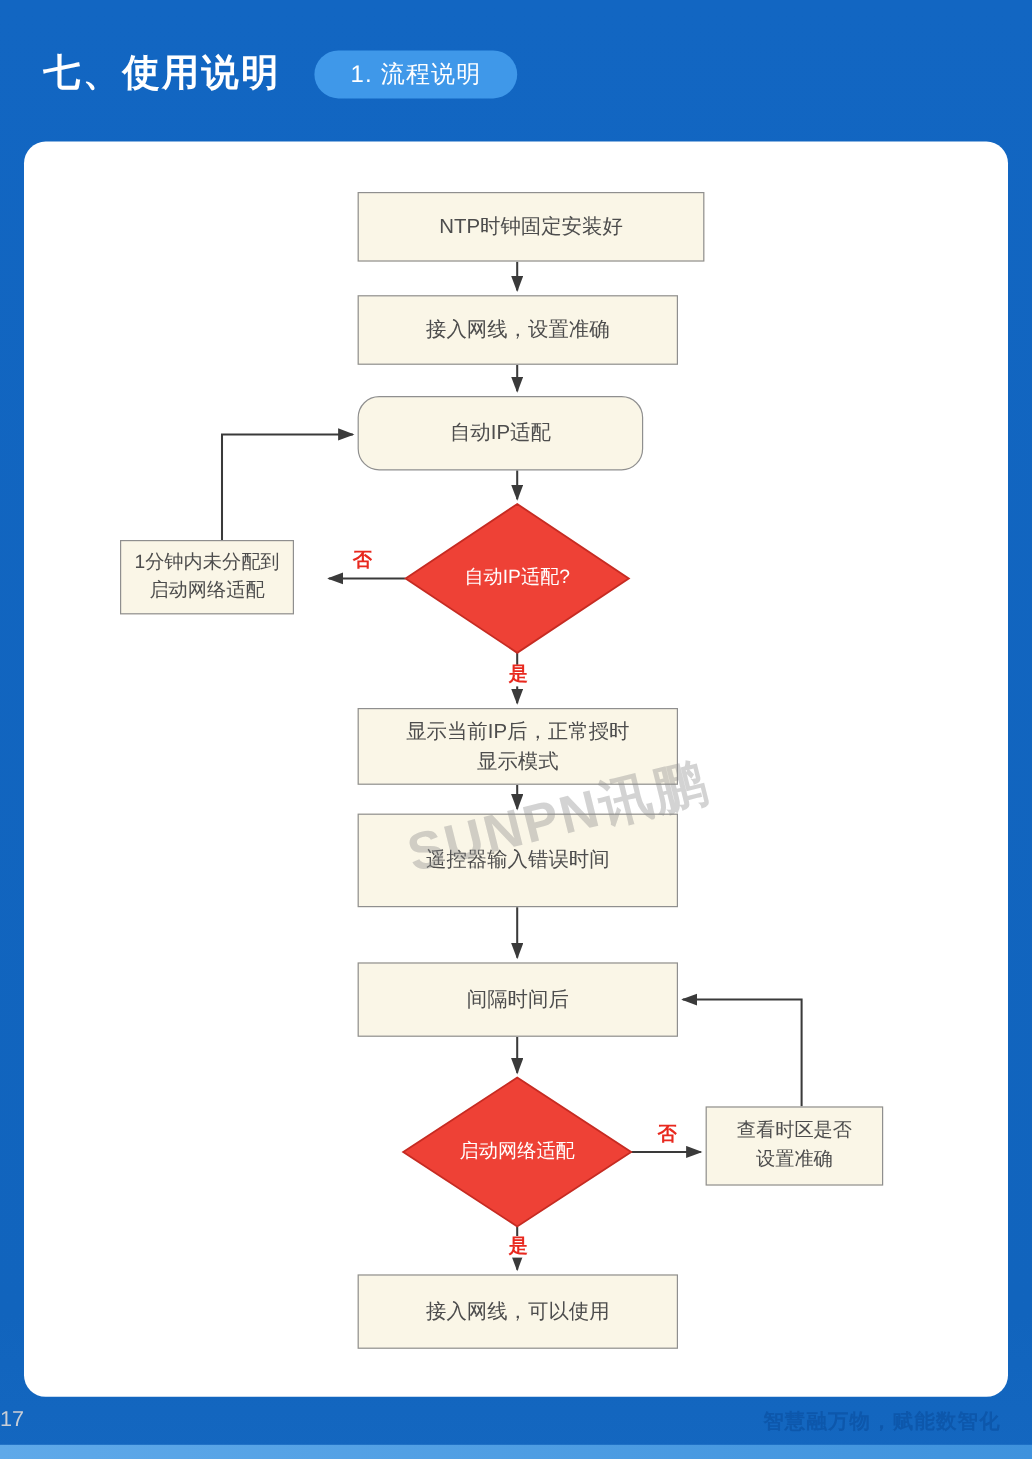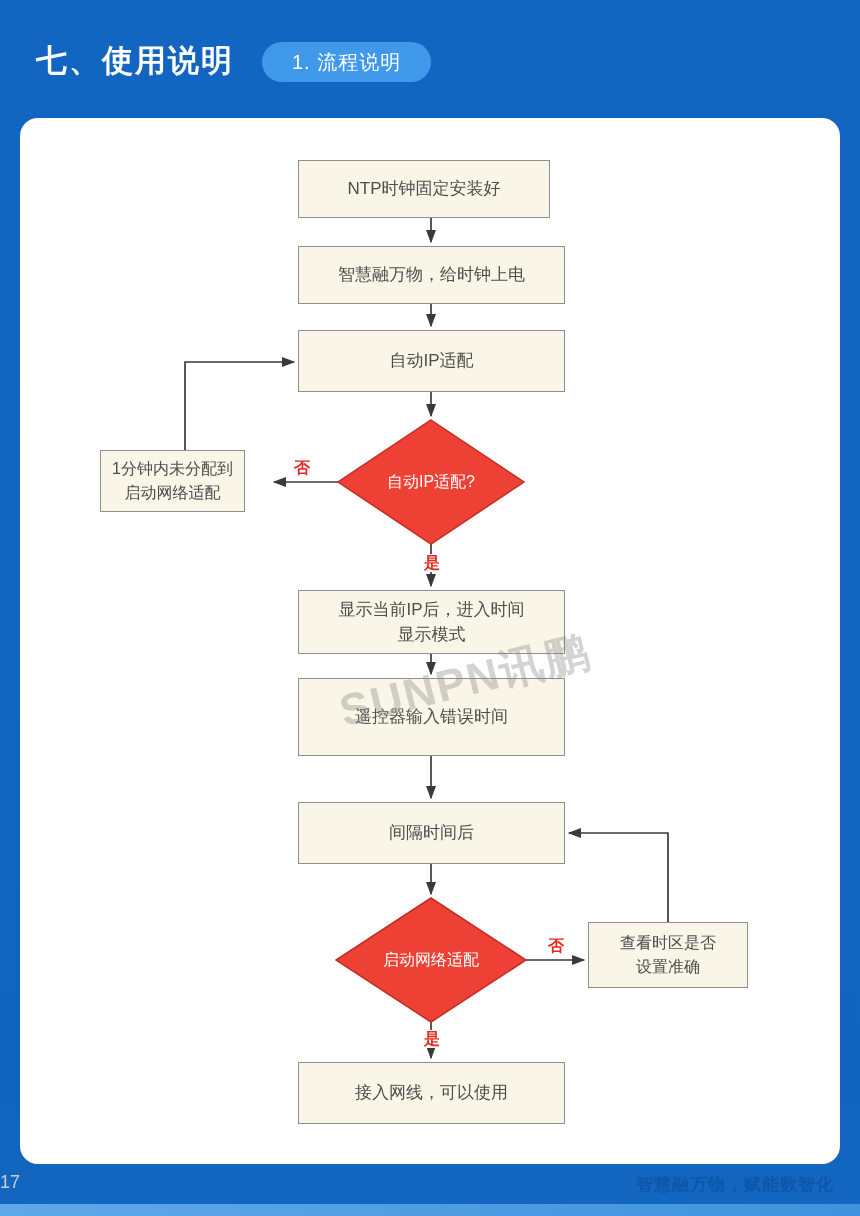--- a/index.html
+++ b/index.html
@@ -106,51 +106,51 @@
       <polyline points="185,450 185,362 294,362" fill="none" stroke="#3a3a3a" stroke-width="1.7" marker-end="url(#arrow)"></polyline>
 
       <line x1="526" y1="960" x2="584" y2="960" stroke="#3a3a3a" stroke-width="1.7" marker-end="url(#arrow)"></line>
 
       <polyline points="668,922 668,833 569,833" fill="none" stroke="#3a3a3a" stroke-width="1.7" marker-end="url(#arrow)"></polyline>
 
       <polygon points="431,420 524,482 431,544 338,482" fill="#ee4136" stroke="#c62b22" stroke-width="1.5"></polygon>
       <polygon points="431,898 526,960 431,1022 336,960" fill="#ee4136" stroke="#c62b22" stroke-width="1.5"></polygon>
     </svg>
 
-    <div class="rect-node" style="left:298px;top:160px;width:252px;height:58px;">
+    <div class="rect-node" style="left:298px;top:160px;width:289px;height:58px;">
       <span>NTP时钟固定安装好</span>
     </div>
 
     <div class="rect-node" style="left:298px;top:246px;width:267px;height:58px;">
-      <span>智慧融万物，给时钟上电</span>
+      <span>接入网线，设置准确</span>
     </div>
 
-    <div class="rect-node" style="left:298px;top:330px;width:267px;height:62px;">
+    <div class="rect-node" style="left:298px;top:330px;width:238px;height:62px;border-radius:18px;">
       <span>自动IP适配</span>
     </div>
 
     <div class="rect-node side-node" style="left:100px;top:450px;width:145px;height:62px;">
       <span>1分钟内未分配到</span>
       <span>启动网络适配</span>
     </div>
 
     <div class="rect-node" style="left:298px;top:590px;width:267px;height:64px;">
-      <span>显示当前IP后，进入时间</span>
+      <span>显示当前IP后，正常授时</span>
       <span>显示模式</span>
     </div>
 
     <div class="rect-node" style="left:298px;top:678px;width:267px;height:78px;">
       <span>遥控器输入错误时间</span>
     </div>
 
     <div class="rect-node" style="left:298px;top:802px;width:267px;height:62px;">
       <span>间隔时间后</span>
     </div>
 
-    <div class="rect-node side-node" style="left:588px;top:922px;width:160px;height:66px;">
+    <div class="rect-node side-node" style="left:588px;top:922px;width:148px;height:66px;">
       <span>查看时区是否</span>
       <span>设置准确</span>
     </div>
 
     <div class="rect-node" style="left:298px;top:1062px;width:267px;height:62px;">
       <span>接入网线，可以使用</span>
     </div>
 
     <div class="diamond-label" style="left:356px;top:472px;width:150px;">自动IP适配?</div>
     <div class="diamond-label" style="left:346px;top:950px;width:170px;">启动网络适配</div>

